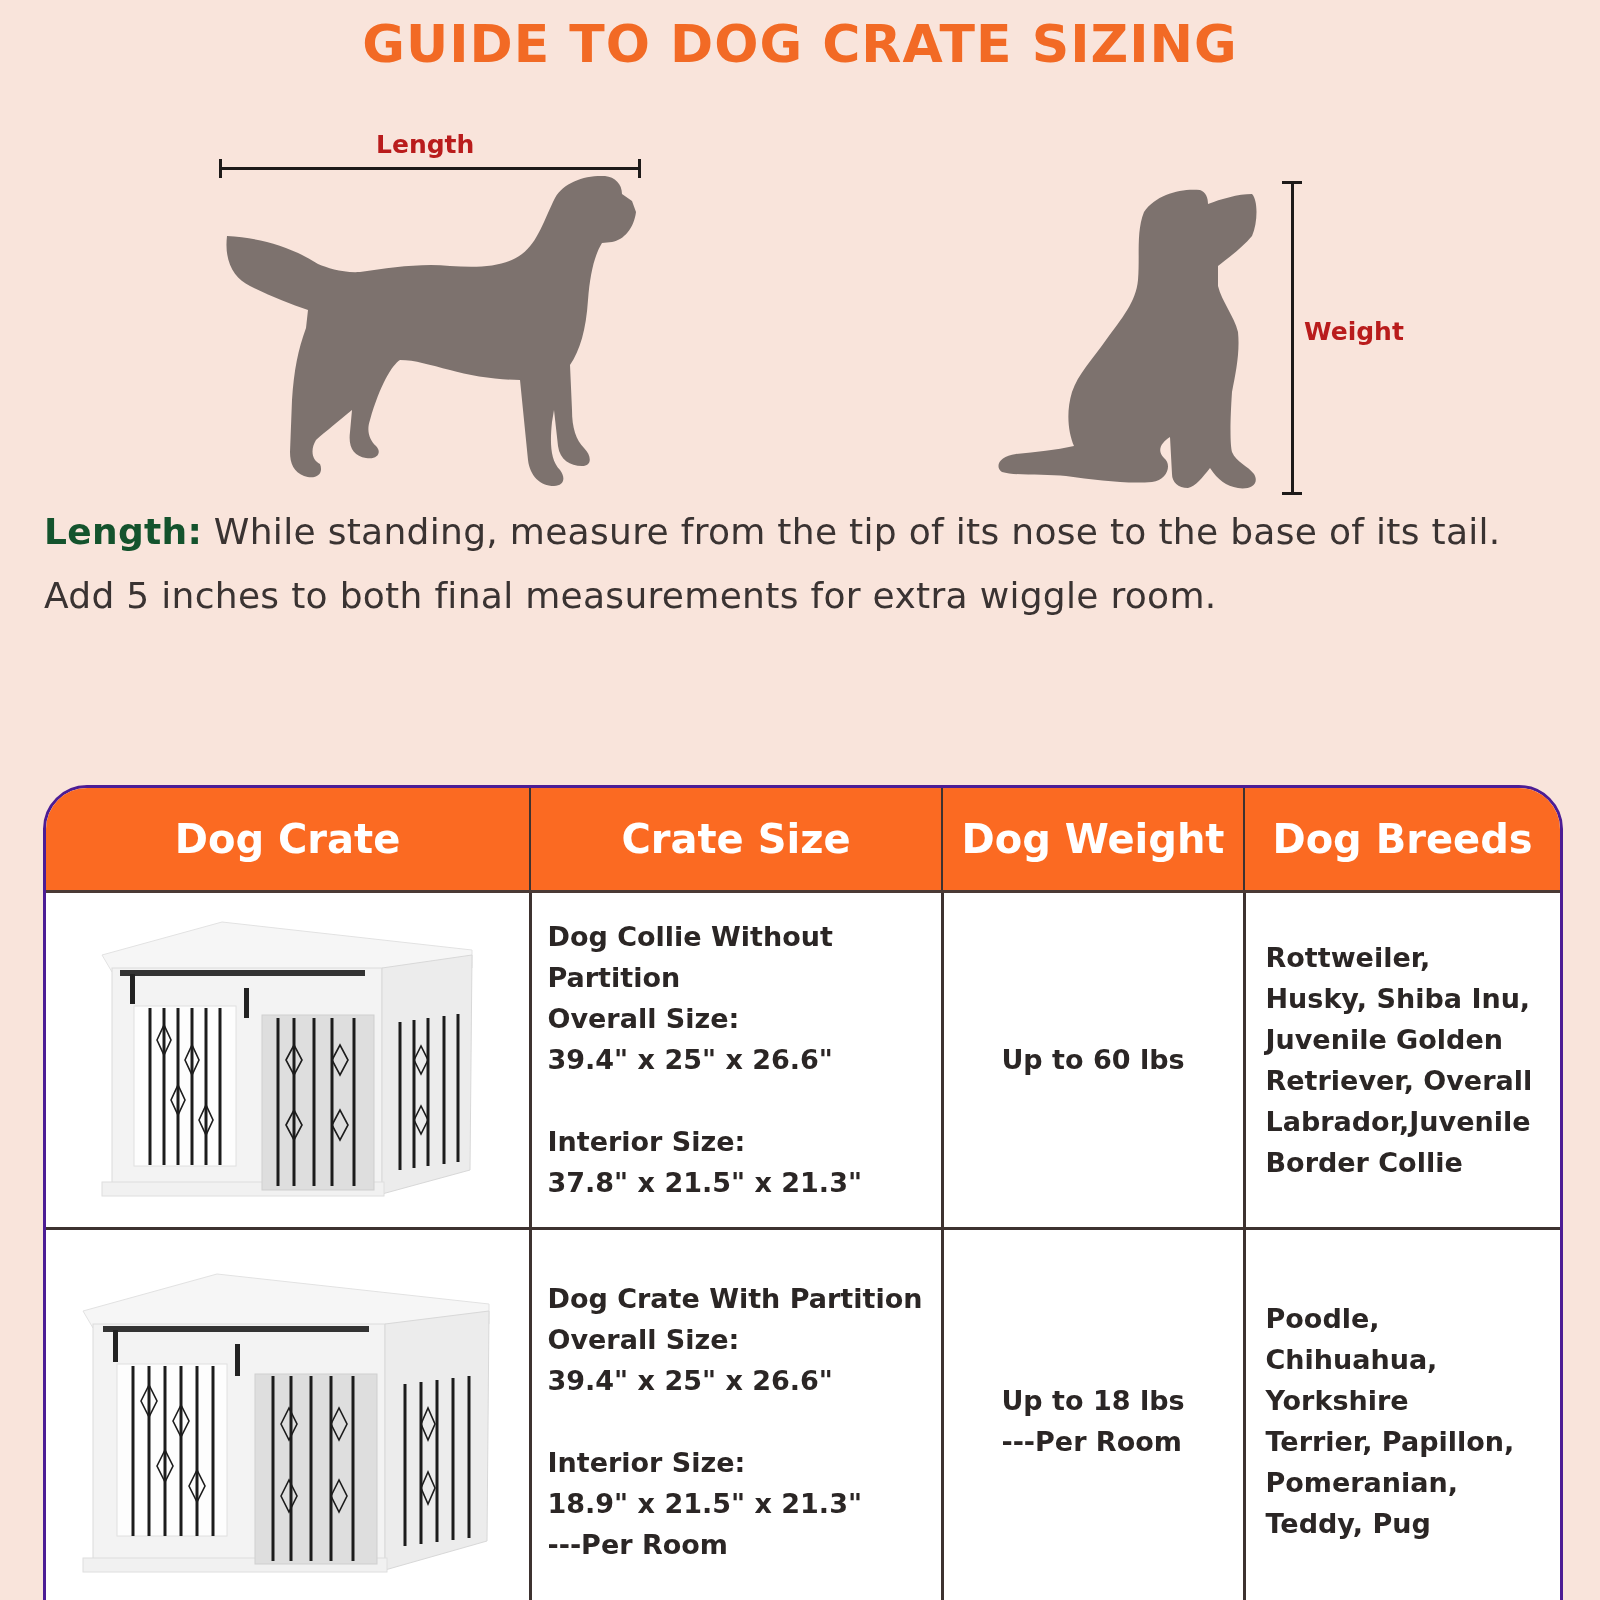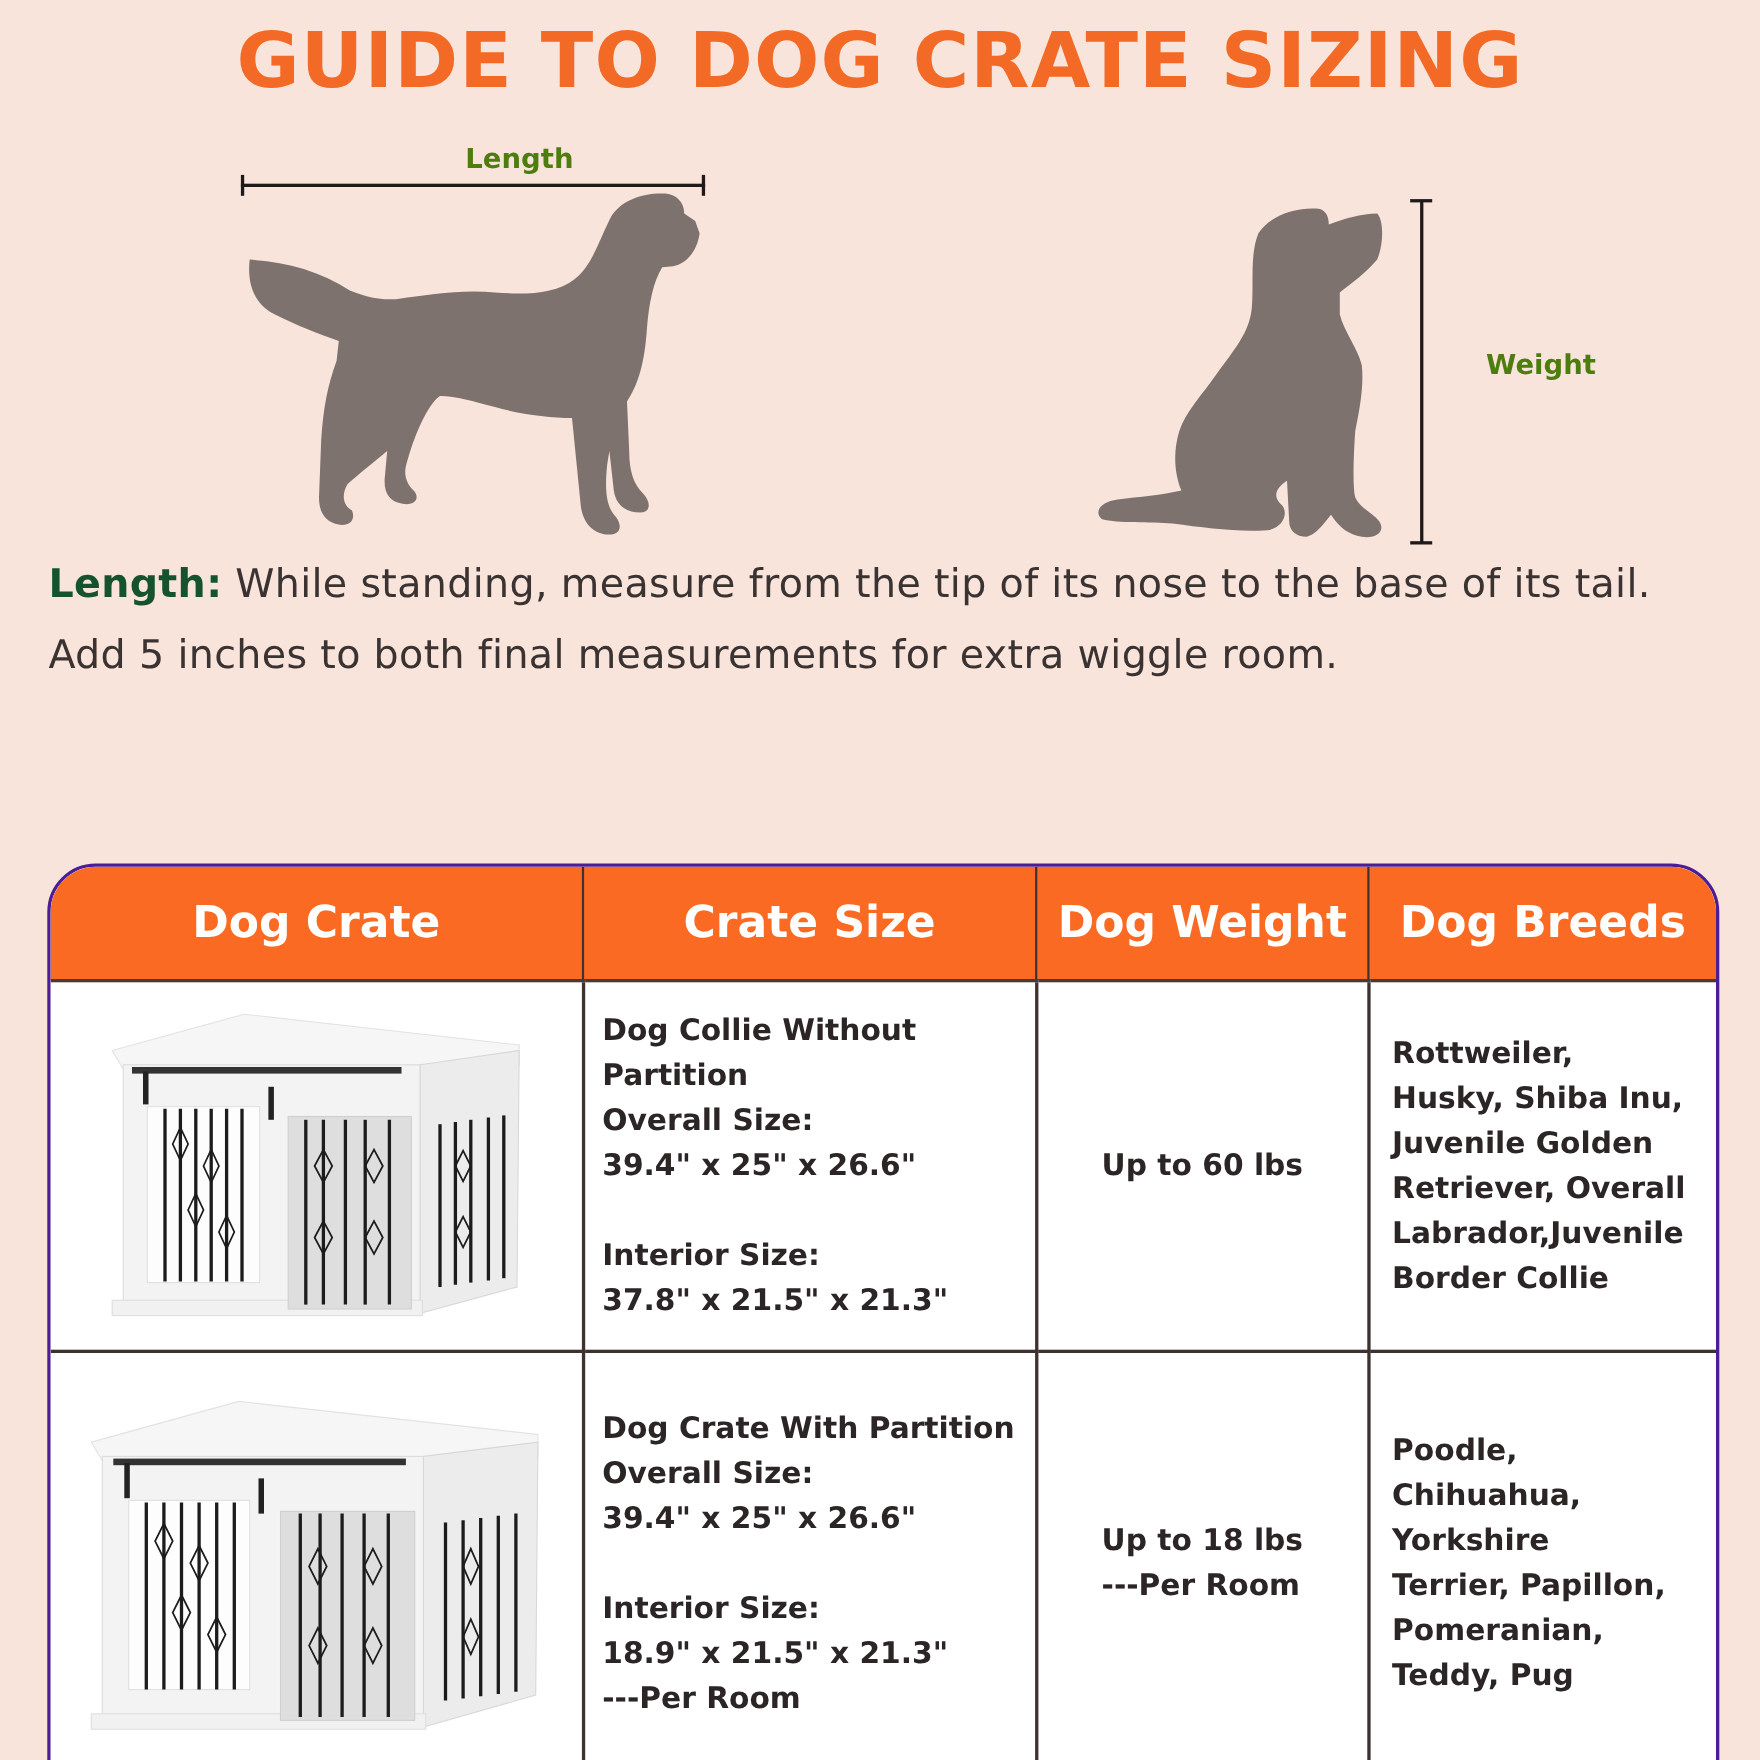--- a/index.html
+++ b/index.html
@@ -1,27 +1,27 @@
 <!DOCTYPE html>
 <html><head>
 <meta charset="utf-8">
 <style>
   * { box-sizing: border-box; margin: 0; padding: 0; }
   html, body { width: 1600px; height: 1600px; background: #f9e4db; overflow: hidden; }
   body { position: relative; font-family: "DejaVu Sans", "Liberation Sans", sans-serif; color: #2b2625; }
 
   .title {
     position: absolute; top: 14px; left: 0; width: 1600px; text-align: center;
-    font-family: "DejaVu Sans", sans-serif; font-weight: bold; font-size: 70px;
+    font-family: "DejaVu Sans", sans-serif; font-weight: bold; font-size: 52px;
     letter-spacing: 1px; color: #f26a25;
   }
 
   .dog-figure { position: absolute; }
   .dog-figure svg { display: block; }
-  .dim-label { position: absolute; font-weight: bold; font-size: 25px; color: #4d7c0f; margin-left: 47px; }
+  .dim-label { position: absolute; font-weight: bold; font-size: 25px; color: #b91c1c; }
   .hline, .vline { position: absolute; background: #1e1a19; }
 
   .instructions { position: absolute; left: 44px; top: 500px; width: 1540px; }
   .instr-line { font-size: 36px; line-height: 64px; color: #3a3332; letter-spacing: 0.3px; white-space: nowrap; }
   .instr-line b { font-weight: bold; color: #14532d; }
 
   .table-wrap {
     position: absolute; left: 43px; top: 737px; width: 1520px; height: 831px;
     border: 3px solid #4c1d95; border-radius: 44px 44px 0 0; overflow: hidden; background: #ffffff; margin-top: 48px;
   }

